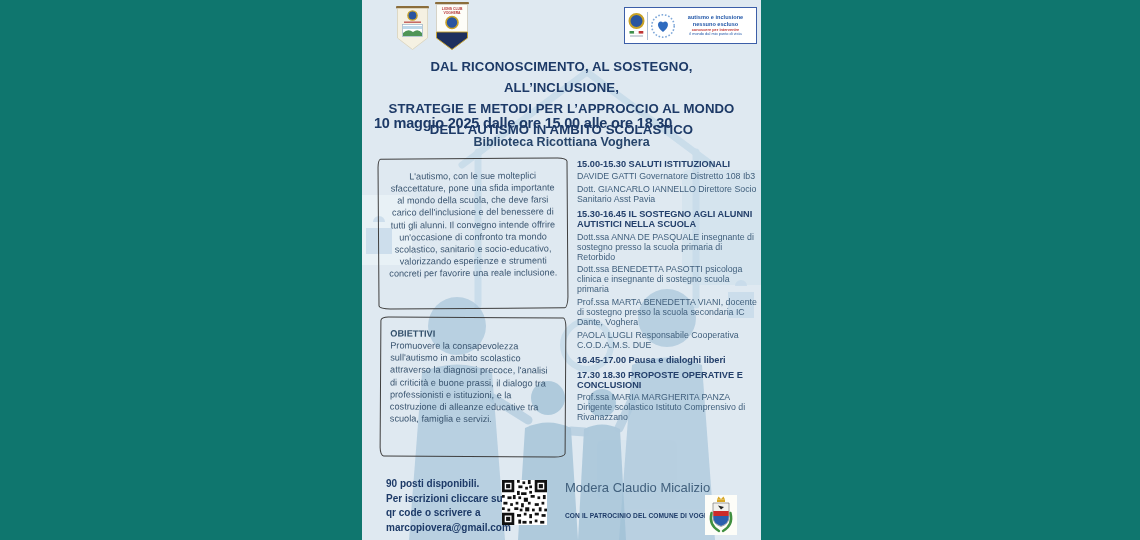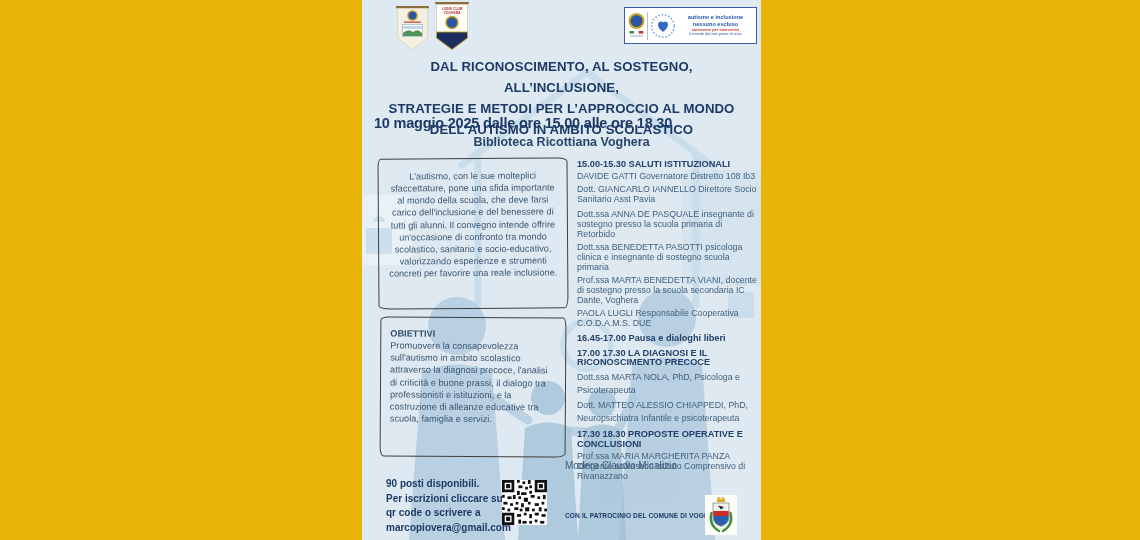--- a/index.html
+++ b/index.html
@@ -1,18 +1,18 @@
 <!DOCTYPE html>
 <html><head>
 <meta charset="utf-8">
 <style>
   html,body{margin:0;padding:0;}
   body{width:1140px;height:540px;background:#ffffff;overflow:hidden;
        font-family:"Liberation Sans", sans-serif;}
-  .canvas{position:relative;width:1140px;height:540px;background:#eab308;}
+  .canvas{position:relative;width:1140px;height:540px;background:#0f766e;}
   .poster{position:absolute;left:362px;top:0;width:399px;height:540px;
           background:#dfe9f1;overflow:hidden;}
   .wm{position:absolute;left:0;top:0;width:399px;height:540px;z-index:0;}
   .content{position:absolute;left:0;top:0;width:399px;height:540px;z-index:1;}
 
   
   .pennant1{position:absolute;left:34px;top:4px;}
   .pennant2{position:absolute;left:73px;top:2px;}
   .badge{position:absolute;left:262px;top:7px;width:133px;height:37px;
          background:#ffffff;border:1.4px solid #3c5ea8;box-sizing:border-box;
@@ -48,21 +48,21 @@
         color:#1d3a67;font-weight:bold;font-size:10px;line-height:1.47;}
   .registration .email{cursor:pointer;}
   .qr{position:absolute;left:140px;top:480px;width:45px;height:45px;}
 
   
   .program{position:absolute;left:203px;top:160px;width:197px;}
   .prog-item{margin-bottom:5px;margin-left:12px;}
   .prog-title{color:#24406b;font-weight:bold;font-size:9.2px;line-height:1.08;
         margin-bottom:2.5px;}
   .prog-entry{color:#41607d;font-size:8.8px;line-height:1.13;margin-bottom:3px;}
-  .moderator{position:absolute;left:203px;top:460px;color:#41607d;font-size:10px;}
+  .moderator{position:absolute;left:203px;top:480px;color:#41607d;font-size:13px;}
   .patronage{position:absolute;left:203px;top:512px;color:#1d3a67;
         font-weight:bold;font-size:6.6px;letter-spacing:0.1px;}
   .coat{position:absolute;left:343px;top:495px;}
 </style>
 </head>
 <body>
 
 <div class="canvas">
   <div class="poster">
 
@@ -227,35 +227,31 @@
 
       <div class="program">
 
         <div class="prog-item">
           <div class="prog-title">15.00-15.30 SALUTI ISTITUZIONALI</div>
           <div class="prog-entry">DAVIDE GATTI Governatore Distretto 108 Ib3</div>
           <div class="prog-entry">Dott. GIANCARLO IANNELLO Direttore Socio Sanitario Asst Pavia</div>
         </div>
 
         <div class="prog-item">
+          <div class="prog-title">15.30-16.45 IL SOSTEGNO AGLI ALUNNI AUTISTICI NELLA SCUOLA</div>
           <div class="prog-entry">Dott.ssa ANNA DE PASQUALE insegnante di sostegno presso la scuola primaria di Retorbido</div>
           <div class="prog-entry">Dott.ssa BENEDETTA PASOTTI psicologa clinica e insegnante di sostegno scuola primaria</div>
           <div class="prog-entry">Prof.ssa MARTA BENEDETTA VIANI, docente di sostegno presso la scuola secondaria IC Dante, Voghera</div>
           <div class="prog-entry">PAOLA LUGLI Responsabile Cooperativa C.O.D.A.M.S. DUE</div>
         </div>
 
         <div class="prog-item">
           <div class="prog-title">16.45-17.00 Pausa e dialoghi liberi</div>
         </div>
 
-        <div class="prog-item">
-          <div class="prog-title">17.00 17.30 LA DIAGNOSI E IL RICONOSCIMENTO PRECOCE</div>
-          <div class="prog-entry" style="line-height:1.45;">Dott.ssa MARTA NOLA, PhD, Psicologa e Psicoterapeuta</div>
-          <div class="prog-entry" style="line-height:1.45;">Dott. MATTEO ALESSIO CHIAPPEDI, PhD, Neuropsichiatra Infantile e psicoterapeuta</div>
-        </div>
 
         <div class="prog-item">
           <div class="prog-title">17.30 18.30 PROPOSTE OPERATIVE  E CONCLUSIONI</div>
           <div class="prog-entry">Prof.ssa MARIA MARGHERITA PANZA Dirigente scolastico Istituto Comprensivo di Rivanazzano</div>
         </div>
 
       </div>
 
       <div class="moderator">Modera Claudio Micalizio</div>
       <div class="patronage">CON IL PATROCINIO DEL COMUNE DI VOGHERA</div>

